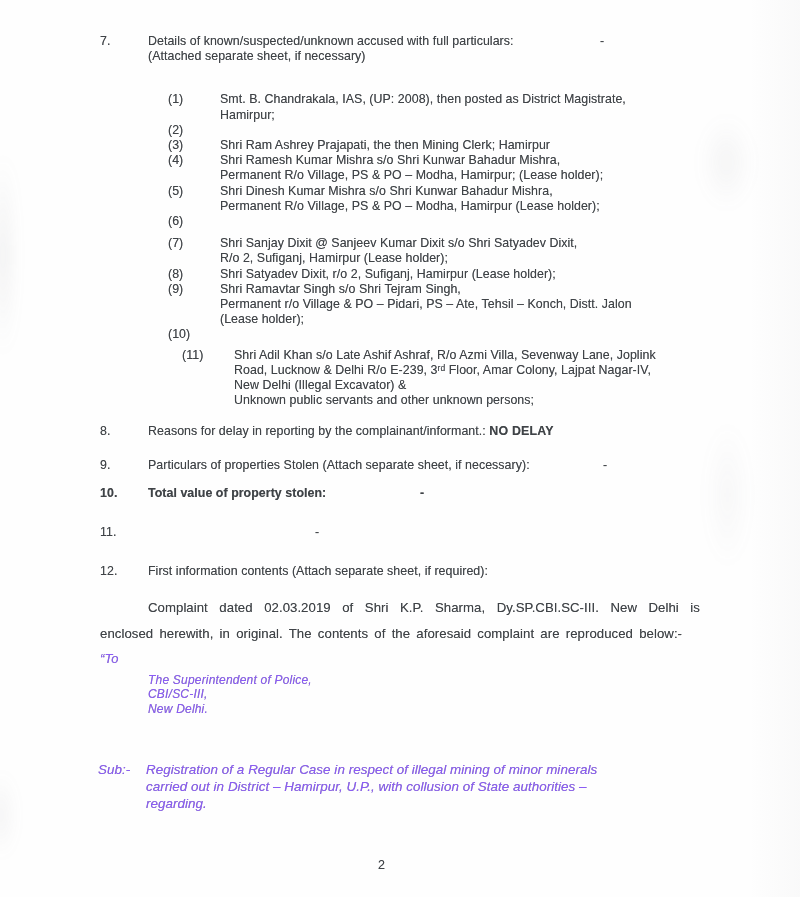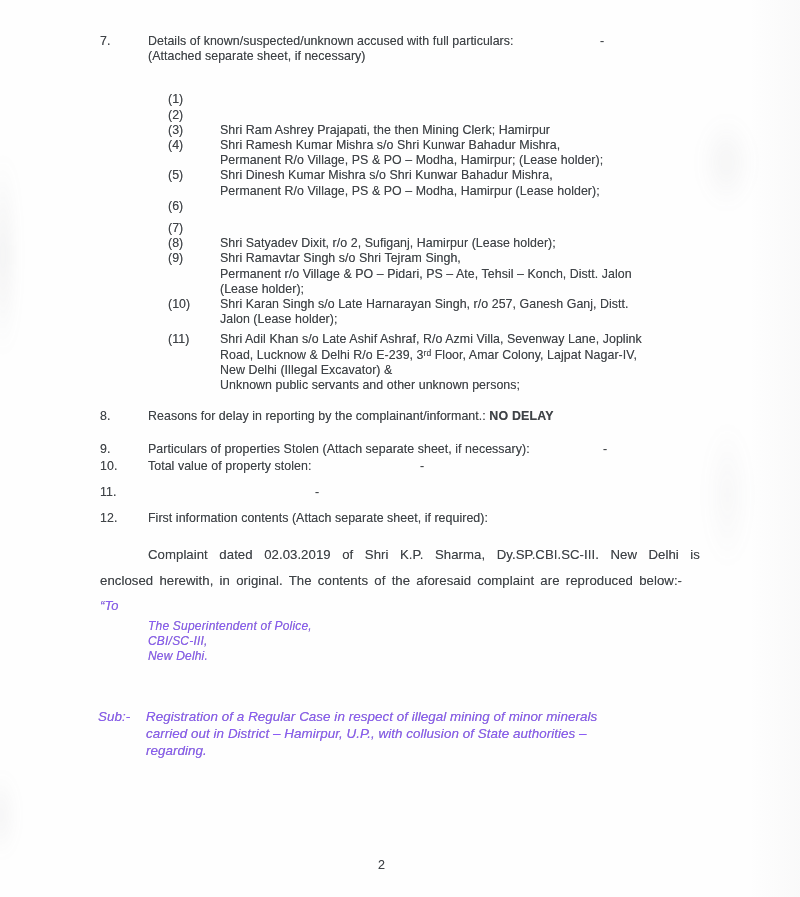--- a/index.html
+++ b/index.html
@@ -30,25 +30,25 @@
   .dash { position: absolute; top: 0; }
   .d7  { left: 452px; }
   .d9  { left: 455px; }
   .d10 { left: 272px; }
   .d11 { left: 167px; }
   .sublist { margin-left: 48px; }
   .sub { display: flex; }
   .snum { width: 52px; flex: none; margin-left: 20px; }
   .sbody { width: 470px; }
   .gap7  { margin-top: 7px; }
-  .gap5  { margin-top: 5px; }
+  .gap5  { margin-top: 5px; justify-content: flex-end; }
   .mt16 { margin-top: 16px; }
   .mt18 { margin-top: 18px; }
-  .mt13 { margin-top: 1px; }
-  .mt17 { margin-top: 11px; }
+  .mt13 { margin-top: 13px; font-weight: bold; }
+  .mt17 { margin-top: 24px; }
   .bold { font-weight: bold; letter-spacing: 0.2px; }
   .para {
     margin: 16px 0 0 0;
     width: 600px;
     text-align: justify;
     text-indent: 48px;
     font-size: 13.2px;
     line-height: 25.5px;
     word-spacing: 2.5px;
   }
@@ -103,20 +103,22 @@
       <div class="ibody">
         <div class="pre">Details of known/suspected/unknown accused with full particulars:
 (Attached separate sheet, if necessary)</div>
         <span class="dash d7">-</span>
       </div>
     </div>
 
     <div class="sublist">
       <div class="sub">
         <div class="snum">(1)</div>
+        <div class="sbody pre">Smt. B. Chandrakala, IAS, (UP: 2008), then posted as District Magistrate,
+Hamirpur;</div>
       </div>
       <div class="sub">
         <div class="snum">(2)</div>
       </div>
       <div class="sub">
         <div class="snum">(3)</div>
         <div class="sbody pre">Shri Ram Ashrey Prajapati, the then Mining Clerk; Hamirpur</div>
       </div>
       <div class="sub">
         <div class="snum">(4)</div>
@@ -126,35 +128,35 @@
       <div class="sub">
         <div class="snum">(5)</div>
         <div class="sbody pre">Shri Dinesh Kumar Mishra s/o Shri Kunwar Bahadur Mishra,
 Permanent R/o Village, PS &amp; PO – Modha, Hamirpur (Lease holder);</div>
       </div>
       <div class="sub">
         <div class="snum">(6)</div>
       </div>
       <div class="sub gap7">
         <div class="snum">(7)</div>
+        <div class="sbody pre">Shri Sanjay Dixit @ Sanjeev Kumar Dixit s/o Shri Satyadev Dixit,
+R/o 2, Sufiganj, Hamirpur (Lease holder);</div>
       </div>
       <div class="sub">
         <div class="snum">(8)</div>
         <div class="sbody pre">Shri Satyadev Dixit, r/o 2, Sufiganj, Hamirpur (Lease holder);</div>
       </div>
       <div class="sub">
         <div class="snum">(9)</div>
         <div class="sbody pre">Shri Ramavtar Singh s/o Shri Tejram Singh,
 Permanent r/o Village &amp; PO – Pidari, PS – Ate, Tehsil – Konch, Distt. Jalon
 (Lease holder);</div>
       </div>
       <div class="sub">
         <div class="snum">(10)</div>
-        <div class="sbody pre">Shri Karan Singh s/o Late Harnarayan Singh, r/o 257, Ganesh Ganj, Distt.
-Jalon (Lease holder);</div>
       </div>
       <div class="sub gap5">
         <div class="snum">(11)</div>
         <div class="sbody pre">Shri Adil Khan s/o Late Ashif Ashraf, R/o Azmi Villa, Sevenway Lane, Joplink
 Road, Lucknow &amp; Delhi R/o E-239, 3ʳᵈ Floor, Amar Colony, Lajpat Nagar-IV,
 New Delhi (Illegal Excavator) &amp;
 Unknown public servants and other unknown persons;</div>
       </div>
     </div>
 

